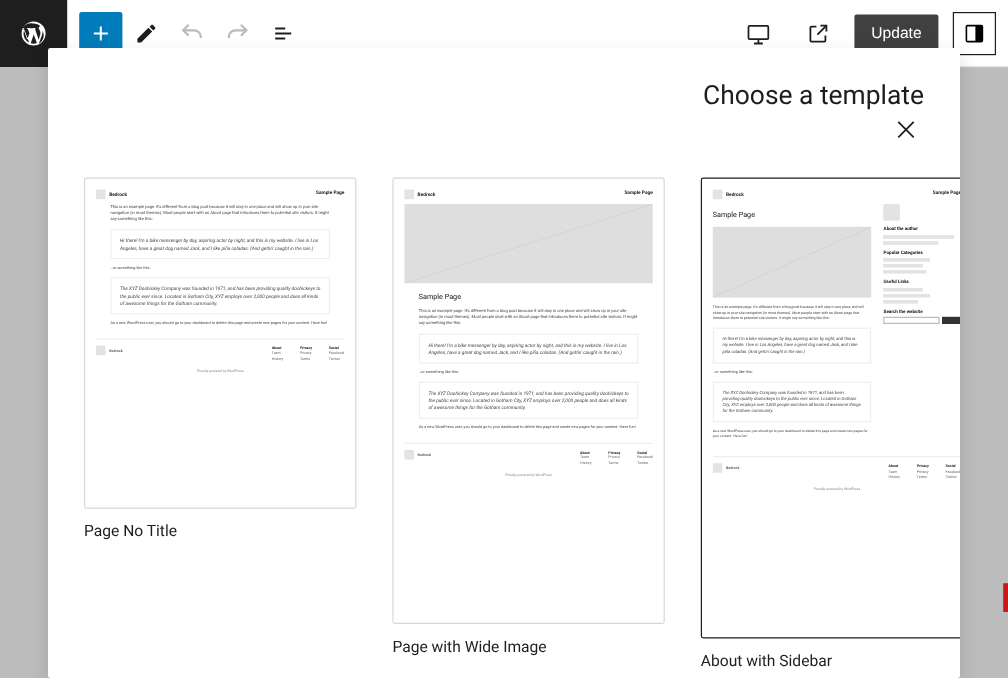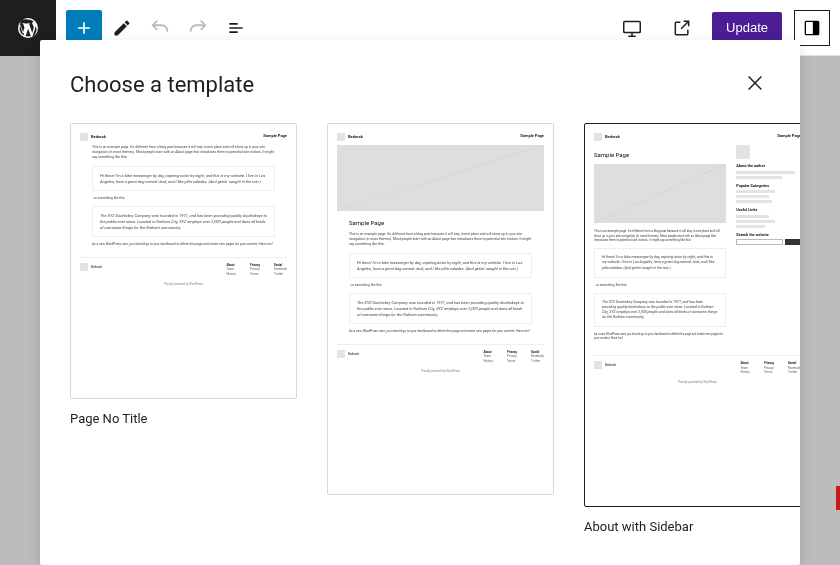--- a/index.html
+++ b/index.html
@@ -7,29 +7,29 @@
 
     
     .topbar { position:absolute; top:0; left:0; right:0; height:56px; background:#fff; border-bottom:1px solid #e0e0e0; display:flex; align-items:center; }
     .wp-logo { width:56px; height:56px; background:#1e1e1e; display:flex; align-items:center; justify-content:center; }
     .wp-logo svg { width:24px; height:24px; fill:#fff; }
     .add-btn { margin-left:10px; width:36px; height:36px; background:#007cba; color:#fff; display:flex; align-items:center; justify-content:center; border-radius:2px; }
     .tb-ico { width:36px; height:36px; display:flex; align-items:center; justify-content:center; color:#1e1e1e; margin-left:2px; }
     .tb-ico.dim { color:#bbb; }
     .tb-spacer { flex:1; }
     .tb-right { display:flex; align-items:center; gap:12px; padding-right:10px; }
-    .update-btn { background:#4c1d95; color:#fff; border:none; padding:8px 14px; font-size:13px; border-radius:2px; }
+    .update-btn { background:#404040; color:#fff; border:none; padding:8px 14px; font-size:13px; border-radius:2px; }
     .settings-ico { width:36px; height:36px; border:1px solid #1e1e1e; display:flex; align-items:center; justify-content:center; }
     .settings-ico svg { width:20px; height:20px; }
     .page-bg { position:absolute; top:56px; left:0; right:0; bottom:0; background:#bcbcbc; }
     .red-hint { position:absolute; right:0; top:430px; width:4px; height:24px; background:#cc1818; }
 
     
     .modal { position:absolute; top:40px; left:40px; right:40px; bottom:0; background:#fff; box-shadow:0 5px 15px rgba(0,0,0,.12); border-radius:2px; padding:28px 30px 0; overflow:hidden; }
-    .modal-head { display:flex; justify-content:space-between; align-items:center; margin-bottom:22px; }
+    .modal-head { display:flex; justify-content:space-between; align-items:flex-end; margin-bottom:22px;flex-direction:column; }
     .modal-title { font-size:22px; font-weight:400; color:#1e1e1e; }
     .close-btn { background:none; border:none; padding:4px; cursor:pointer; }
     .close-btn svg { width:22px; height:22px; stroke:#1e1e1e; stroke-width:1.6; fill:none; }
 
     .templates { display:flex; gap:30px; align-items:flex-start; }
     .tpl { width:244px; }
     .thumb { width:227px; background:#fff; border:1px solid #d7d7d7; border-radius:2px; padding:9px; font-size:4px; line-height:1.45; color:#666; position:relative; }
     .tpl.selected .thumb { border:1.6px solid #1e1e1e; }
     .tpl-label { font-size:13px; color:#1e1e1e; margin-top:12px; }
 
@@ -193,20 +193,21 @@
               <b>Bedrock</b>
             </div>
           <div class="fcols">
             <div><b>About</b><span>Team<br>History</span></div>
             <div><b>Privacy</b><span>Privacy<br>Terms</span></div>
             <div><b>Social</b><span>Facebook<br>Twitter</span></div>
           </div>
         </div>
         <div class="th-credit">Proudly powered by WordPress</div>
       </div>
+      <div class="tpl-label">Page with Wide Image</div>
     </div>
 
     <div class="tpl selected">
       <div class="thumb" style="height:384px">
         <div class="th-hdr">
             <span style="display:flex;gap:3px;align-items:center">
               <span class="th-box-sm"></span>
               <span>Bedrock</span>
             </span>
             <span>Sample Page</span>

